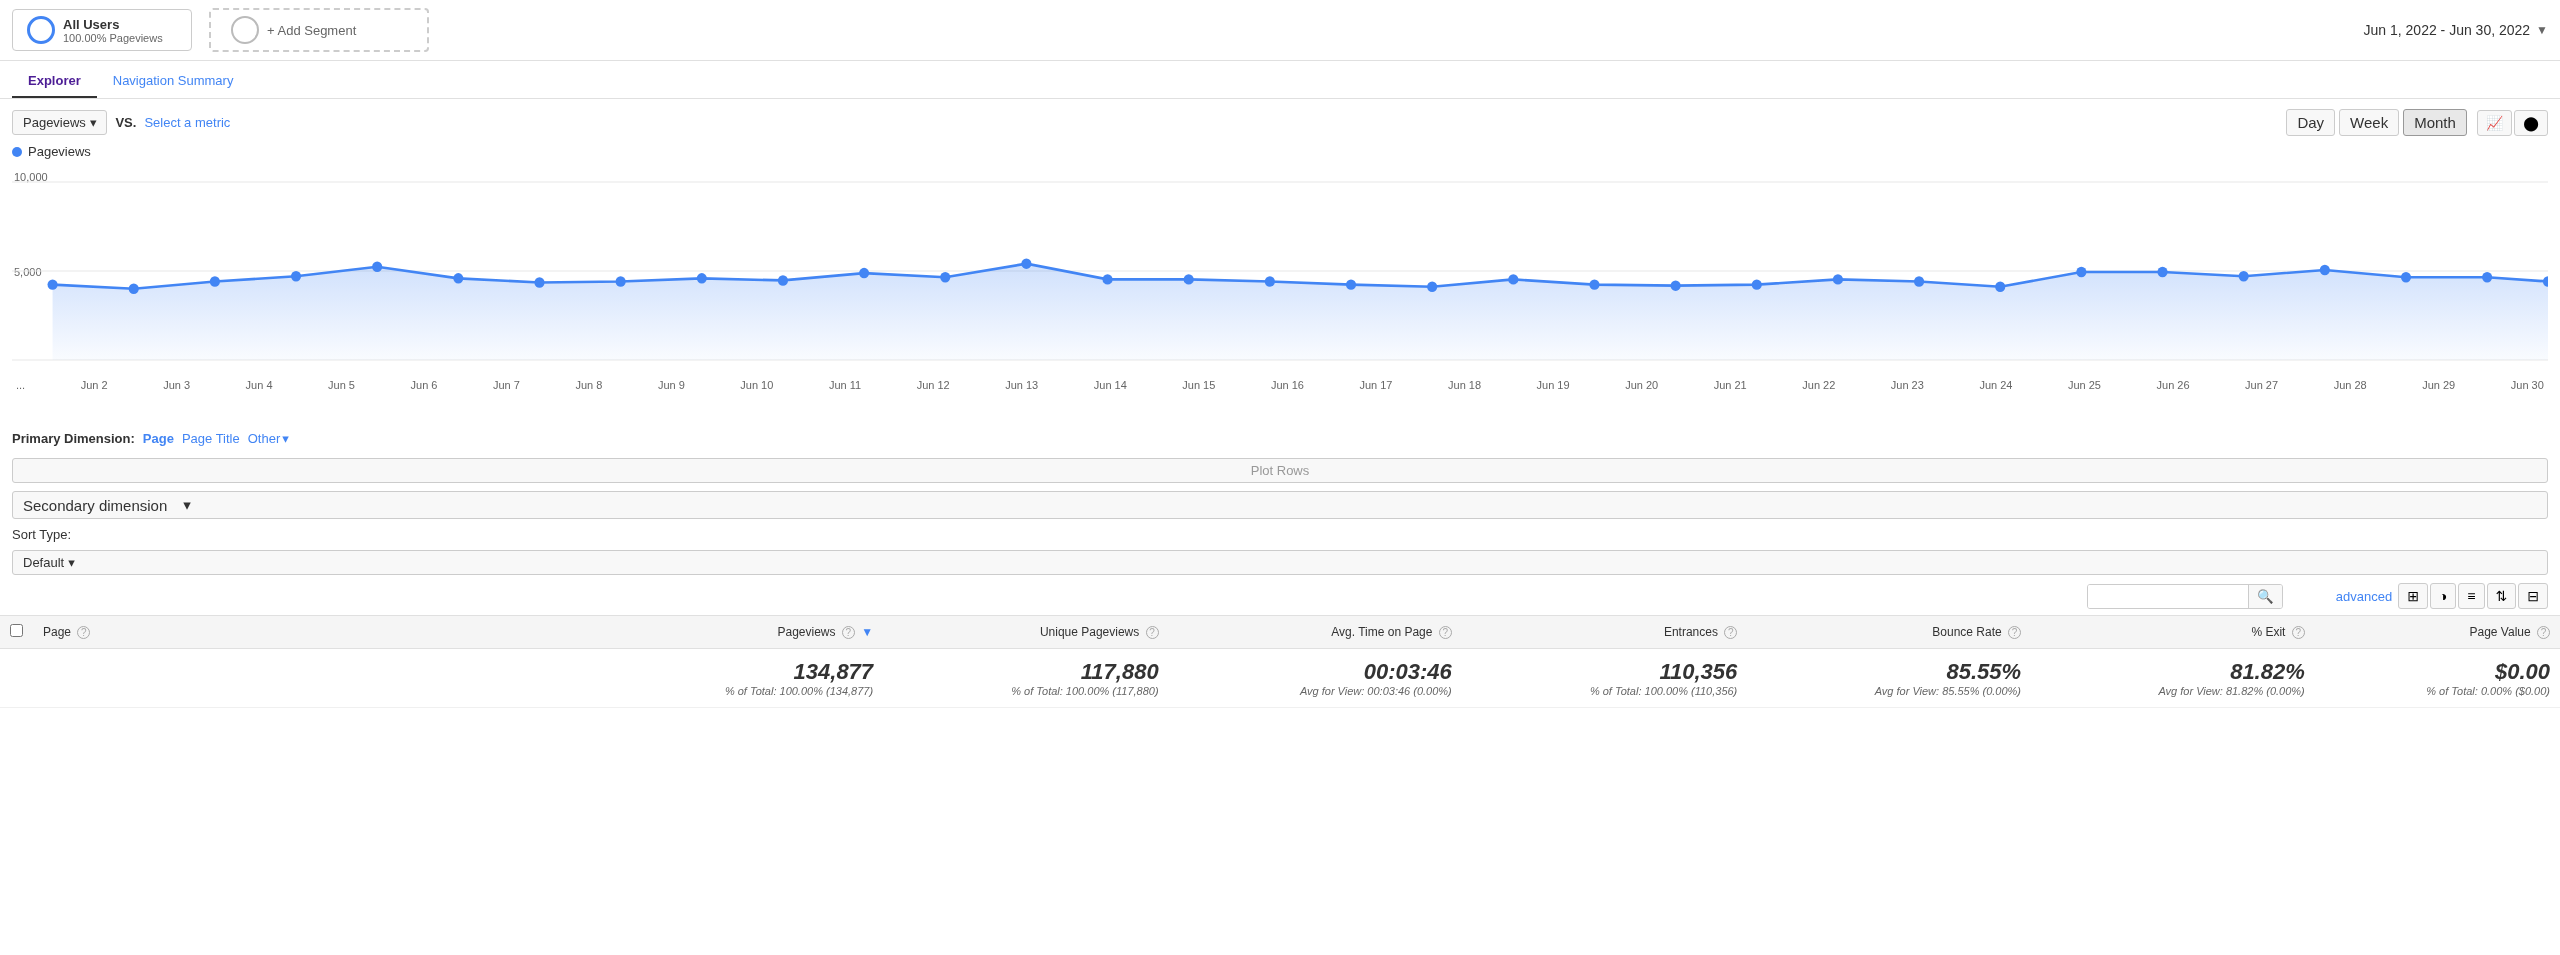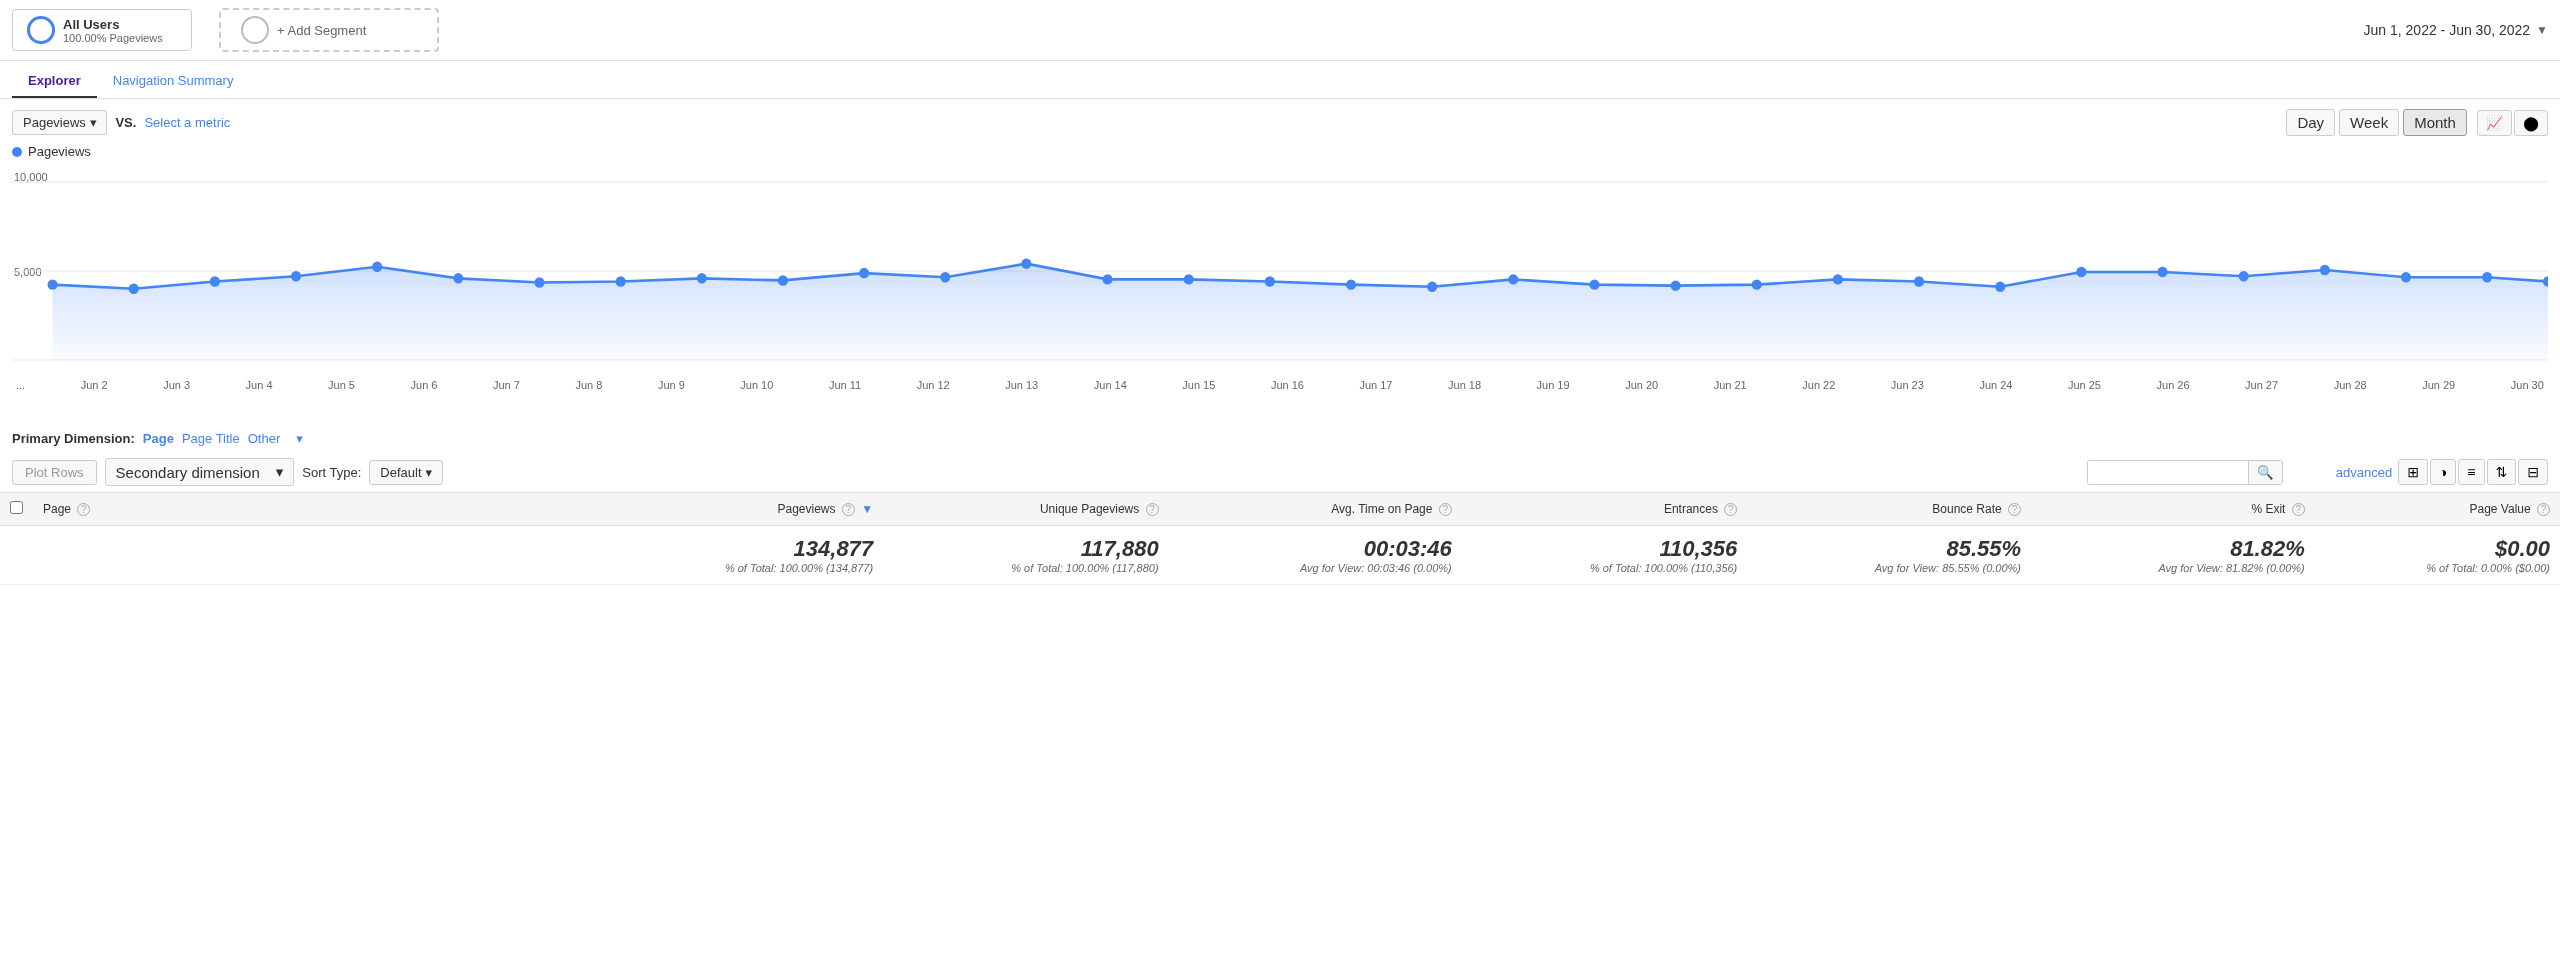--- a/index.html
+++ b/index.html
@@ -9,21 +9,21 @@
     .segments-bar {
       display: flex;
       align-items: stretch;
       border-bottom: 1px solid #e0e0e0;
       padding: 8px 12px;
       gap: 12px;
       justify-content: space-between;
     }
     .segments-left {
       display: flex;
-      gap: 27px;
+      gap: 17px;
       align-items: center;
     }
     .segment-pill {
       display: flex;
       align-items: center;
       gap: 8px;
       border: 1px solid #ccc;
       border-radius: 4px;
       padding: 6px 14px;
       background: #fff;
@@ -184,31 +184,31 @@
       gap: 8px;
       padding: 10px 12px 6px;
       font-size: 13px;
     }
     .dim-label { font-weight: bold; color: #333; }
     .dim-link { color: #4285f4; cursor: pointer; }
     .dim-link.active { font-weight: bold; }
     .dim-other {
       display: flex;
       align-items: center;
-      gap: 16px;
+      gap: 2px;
       color: #4285f4;
       cursor: pointer;
     }
 
     
     .table-toolbar {
       display: flex;
-      align-items: center;
       gap: 8px;
       padding: 6px 12px;
+      flex-direction: column;
     }
     .plot-rows-btn {
       border: 1px solid #ccc;
       border-radius: 3px;
       padding: 4px 12px;
       background: #f8f8f8;
       color: #999;
       cursor: not-allowed;
       font-size: 13px;
     }

